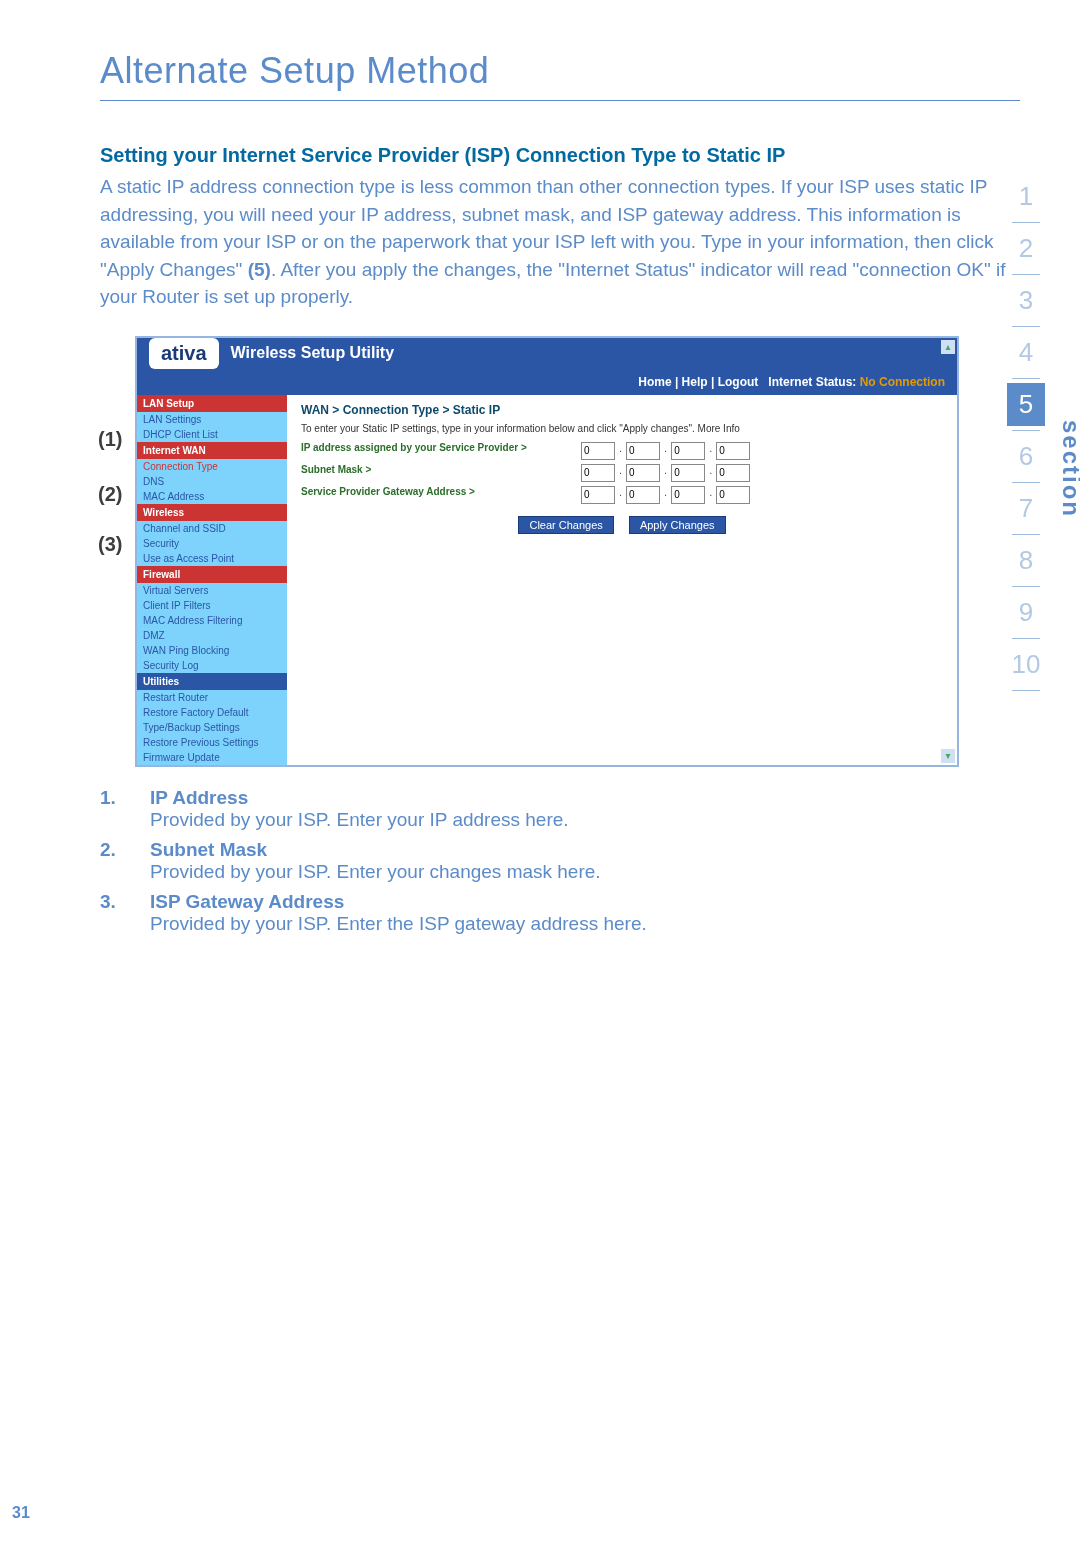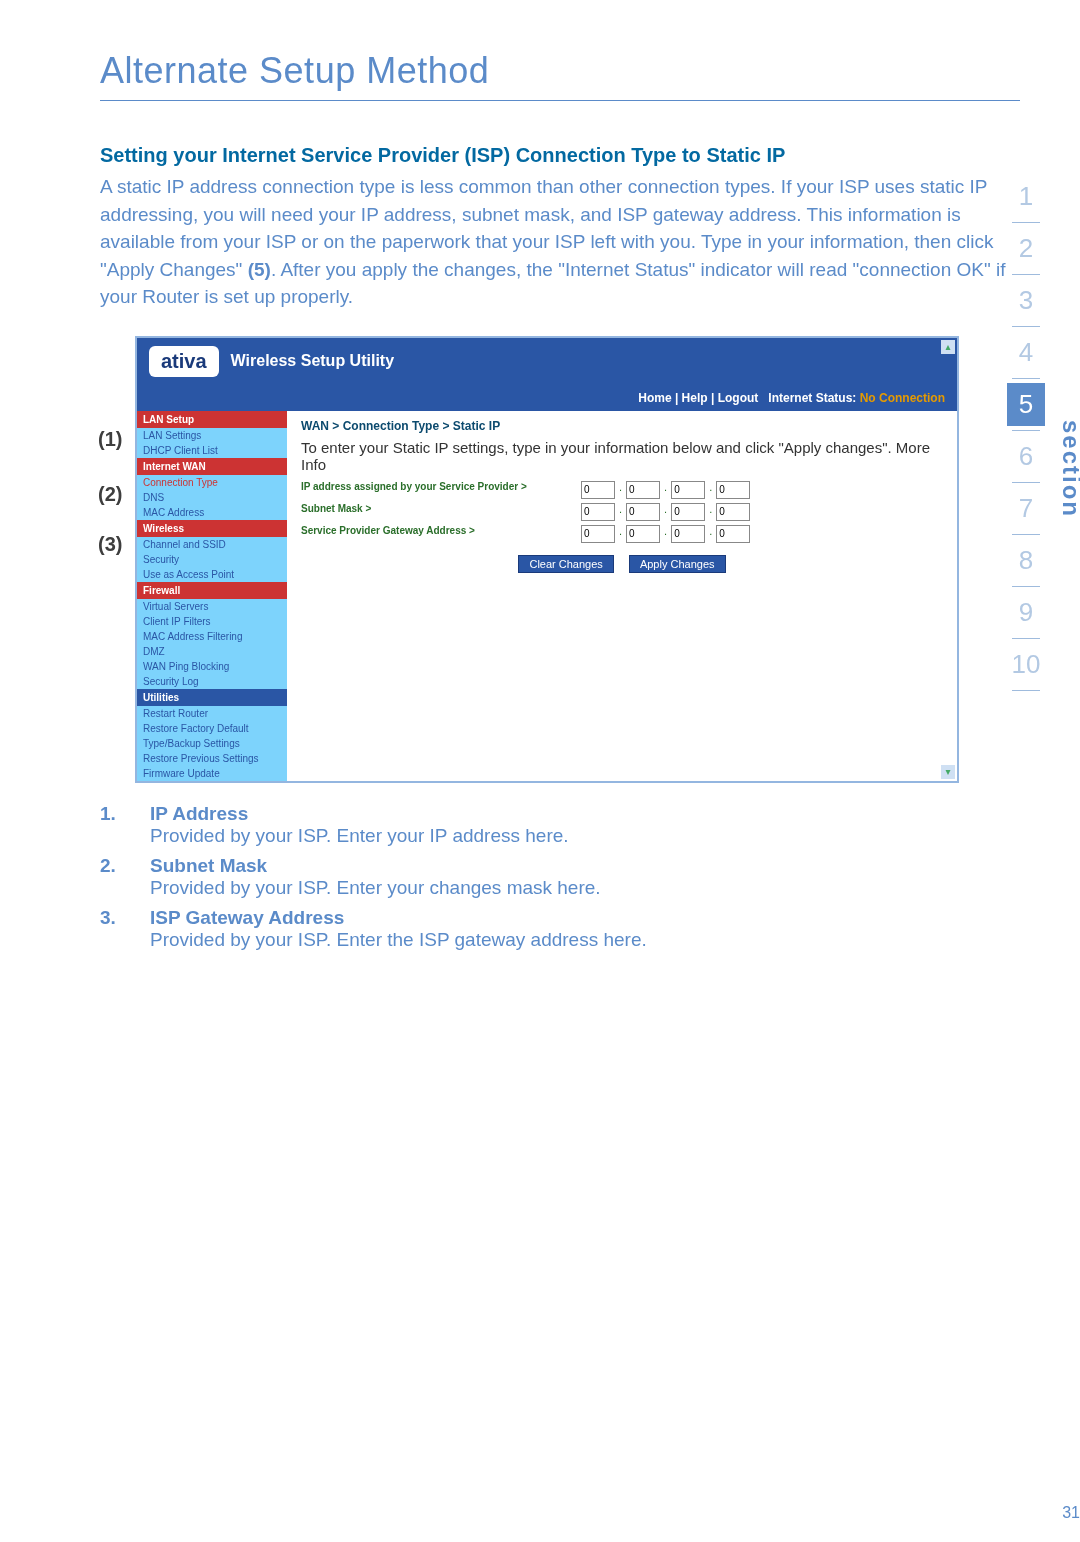--- a/index.html
+++ b/index.html
@@ -12,47 +12,47 @@
 .section-tabs { position:absolute; right:35px; top:175px; text-align:center; }
 .section-tabs .vlabel { writing-mode: vertical-rl; font-size:24px; color:#5b8bc9; font-weight:600; letter-spacing:2px; position: absolute; left: 50px; top: 245px;}
 .tab-num { font-size:26px; color:#b3c9e3; padding:6px 0; width:38px; }
 .tab-num.active { color:#fff; background:#5b8bc9; }
 .tab-rule { border:none; border-top:1px solid #9fbbdd; width:28px; margin:4px auto; }
 .screenshot-wrap { position:relative; margin:25px 0 20px 0; }
 .ss-frame { border:2px solid #94b6e0; background:#fff; width:820px; margin-left:35px; padding:0; position:relative; }
 .ss-scroll-up, .ss-scroll-down { position:absolute; right:2px; width:14px; height:14px; background:#cfe0f3; font-size:10px; text-align:center; line-height:14px; color:#4a6; }
 .ss-scroll-up { top:2px; }
 .ss-scroll-down { bottom:2px; }
-.ss-header { background:#2a56a5; padding:8px 12px; display:flex; align-items:center; gap:12px; }
+.ss-header { background:#2a56a5; padding:0 12px; display:flex; align-items:center; gap:12px; }
 .logo-box { background:#fff; border-radius:6px; padding:4px 12px; font-weight:bold; font-size:20px; color:#1a3a7a; }
 .router-wiz { font-size:16px; color:#fff; font-weight:bold; }
 .ss-subheader { text-align:right; padding:6px 12px; font-size:12px; font-weight:bold; color:#fff; background:#2a56a5; }
 .ss-subheader .nc { color:#e59a00;margin-top:48px; }
 .ss-body { display:flex; background:#fff; min-height:330px; }
 .ss-sidebar { width:150px; background:#7dd3fc; font-size:10px; }
 .sb-head { background:#cc3333; color:#fff; font-weight:bold; padding:3px 6px; }
 .sb-head.blue { background:#2a56a5; }
 .sb-item { color:#2a56a5; padding:2px 6px; }
 .sb-item.red { color:#cc3333; }
 .ss-main { flex:1; padding:8px 14px; font-size:11px; color:#2a6e2a; }
 .breadcrumb { color:#0c4a6e; font-weight:bold; margin-bottom:6px; font-size:12px; }
-.hint { color:#333; font-size:15px; margin-bottom:8px; }
+.hint { color:#333; font-size:10px; margin-bottom:8px; }
 .formrow { display:flex; align-items:flex-start; margin:4px 0; gap:20px; }
 .formlabel { font-weight:bold; color:#2a6e2a; font-size:10px; width:260px; }
 .ipboxes { display:flex; gap:4px; }
 .ipbox { width:28px; height:16px; border:1px solid #888; font-size:10px; text-align:left; padding:0 2px; }
 .btnrow { text-align:center; margin-top:12px; }
 .ssbtn { background:#2a56a5; color:#fff; border:1px solid #1a3a7a; font-size:11px; padding:2px 10px; margin:0 6px; }
 .callout { position:absolute; font-size:20px; font-weight:bold; color:#3e3e3e; }
 .def-list { margin-top:20px; }
 .def-item { display:flex; margin:8px 0; font-size:19px; color:#5b8bc9; }
 .def-num { font-weight:bold; width:50px; }
 .def-body { flex:1; }
 .def-title { font-weight:bold; }
-.page-num { position:absolute; bottom:20px; left:6px; right:0; text-align:right; font-size:16px; color:#5b8bc9; }
+.page-num { position:absolute; bottom:20px; left:12px; right:0; text-align:left; font-size:16px; color:#5b8bc9;font-weight:bold; }
 </style>
 </head>
 <body>
 
 <div class="page">
   <div class="page-title">Alternate Setup Method</div>
   <hr class="title-rule">
 
   <div class="subtitle">Setting your Internet Service Provider (ISP) Connection Type to Static IP</div>
   <div class="bodytext">

